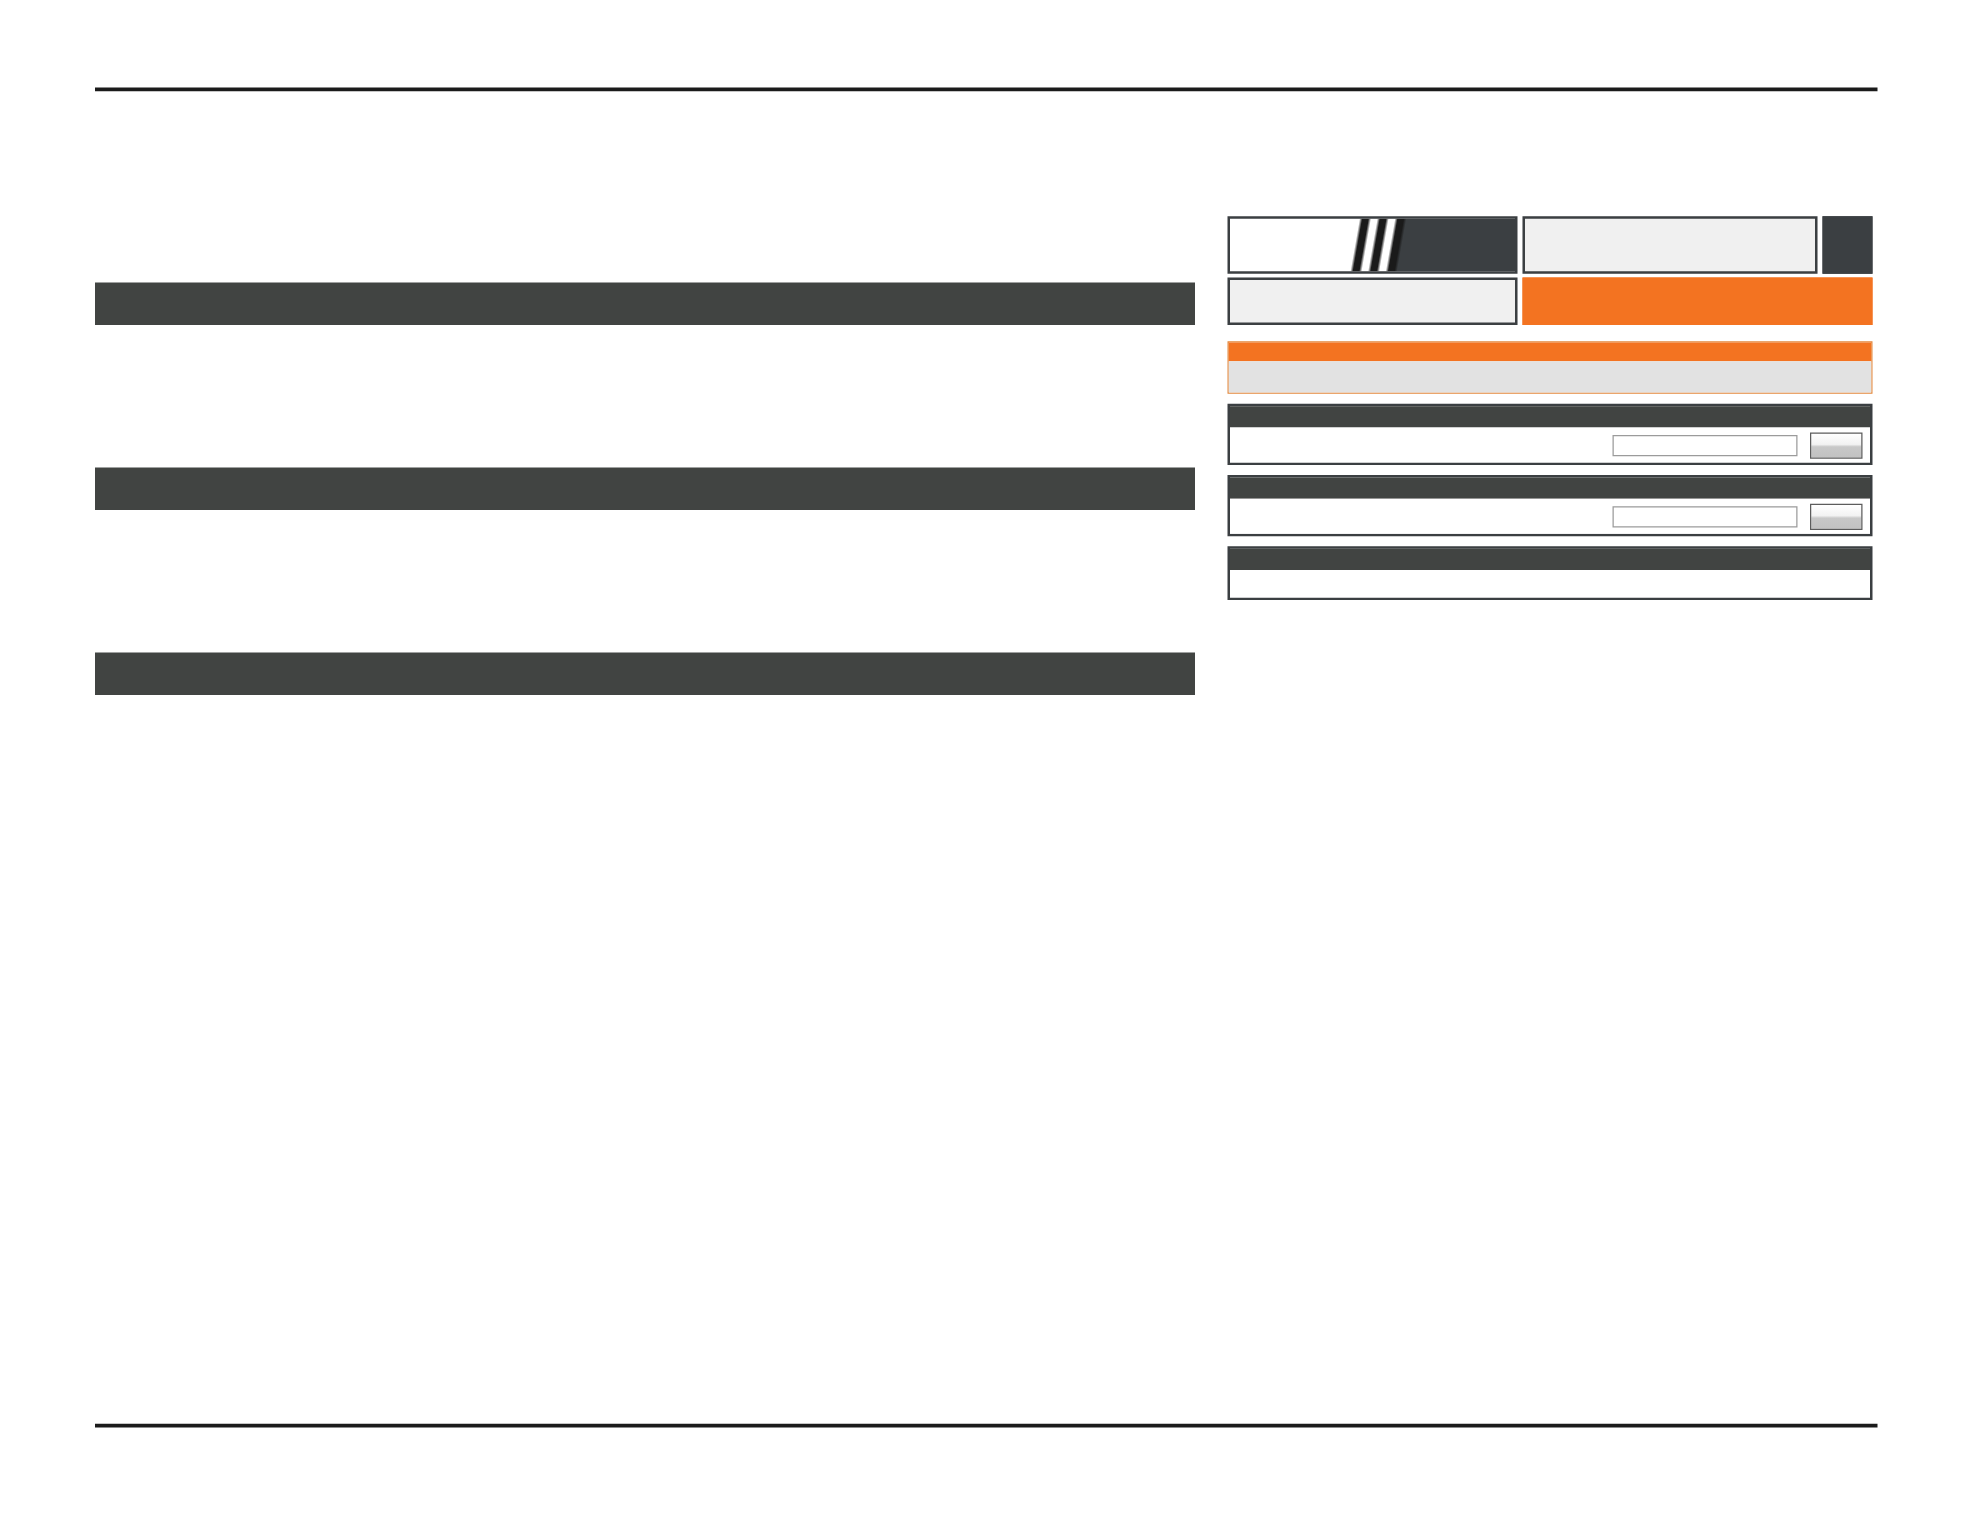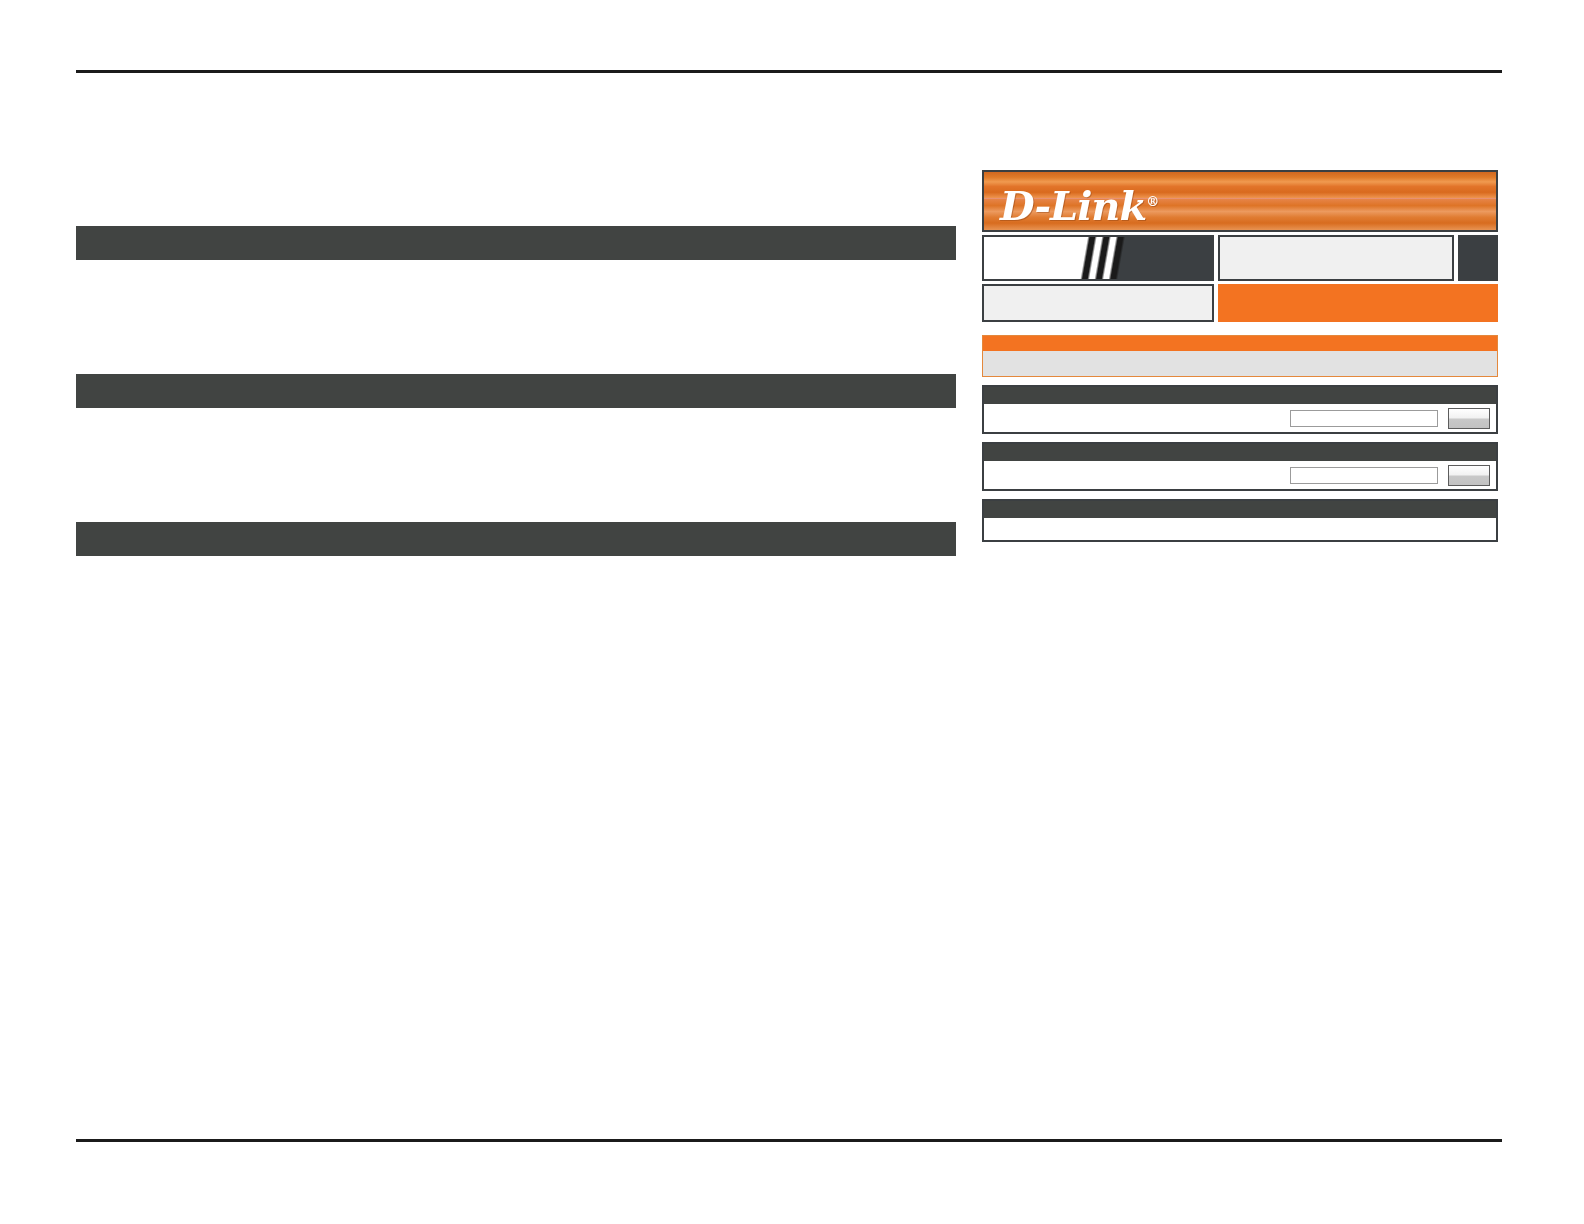--- a/index.html
+++ b/index.html
@@ -279,23 +279,20 @@
   <div class="section-bar" style="top:278px;"></div>
   <div class="section-body" style="top:324px;"></div>
 
   <div class="section-bar" style="top:426px;"></div>
   <div class="section-body" style="top:472px;"></div>
 
 </div>
 
 <div class="dlink-panel">
 
-  <div class="dlink-banner">
-    <div class="dlink-logo"><span>D-Link</span><sup>®</sup></div>
-  </div>
 
   <div class="nav-row">
     <div class="nav-cell nav-model"></div>
     <div class="nav-cell nav-fw"></div>
     <div class="nav-cell nav-right"></div>
   </div>
 
   <div class="nav-row2">
     <div class="nav-cell2 nav-left2"></div>
     <div class="nav-cell2 nav-active"></div>

